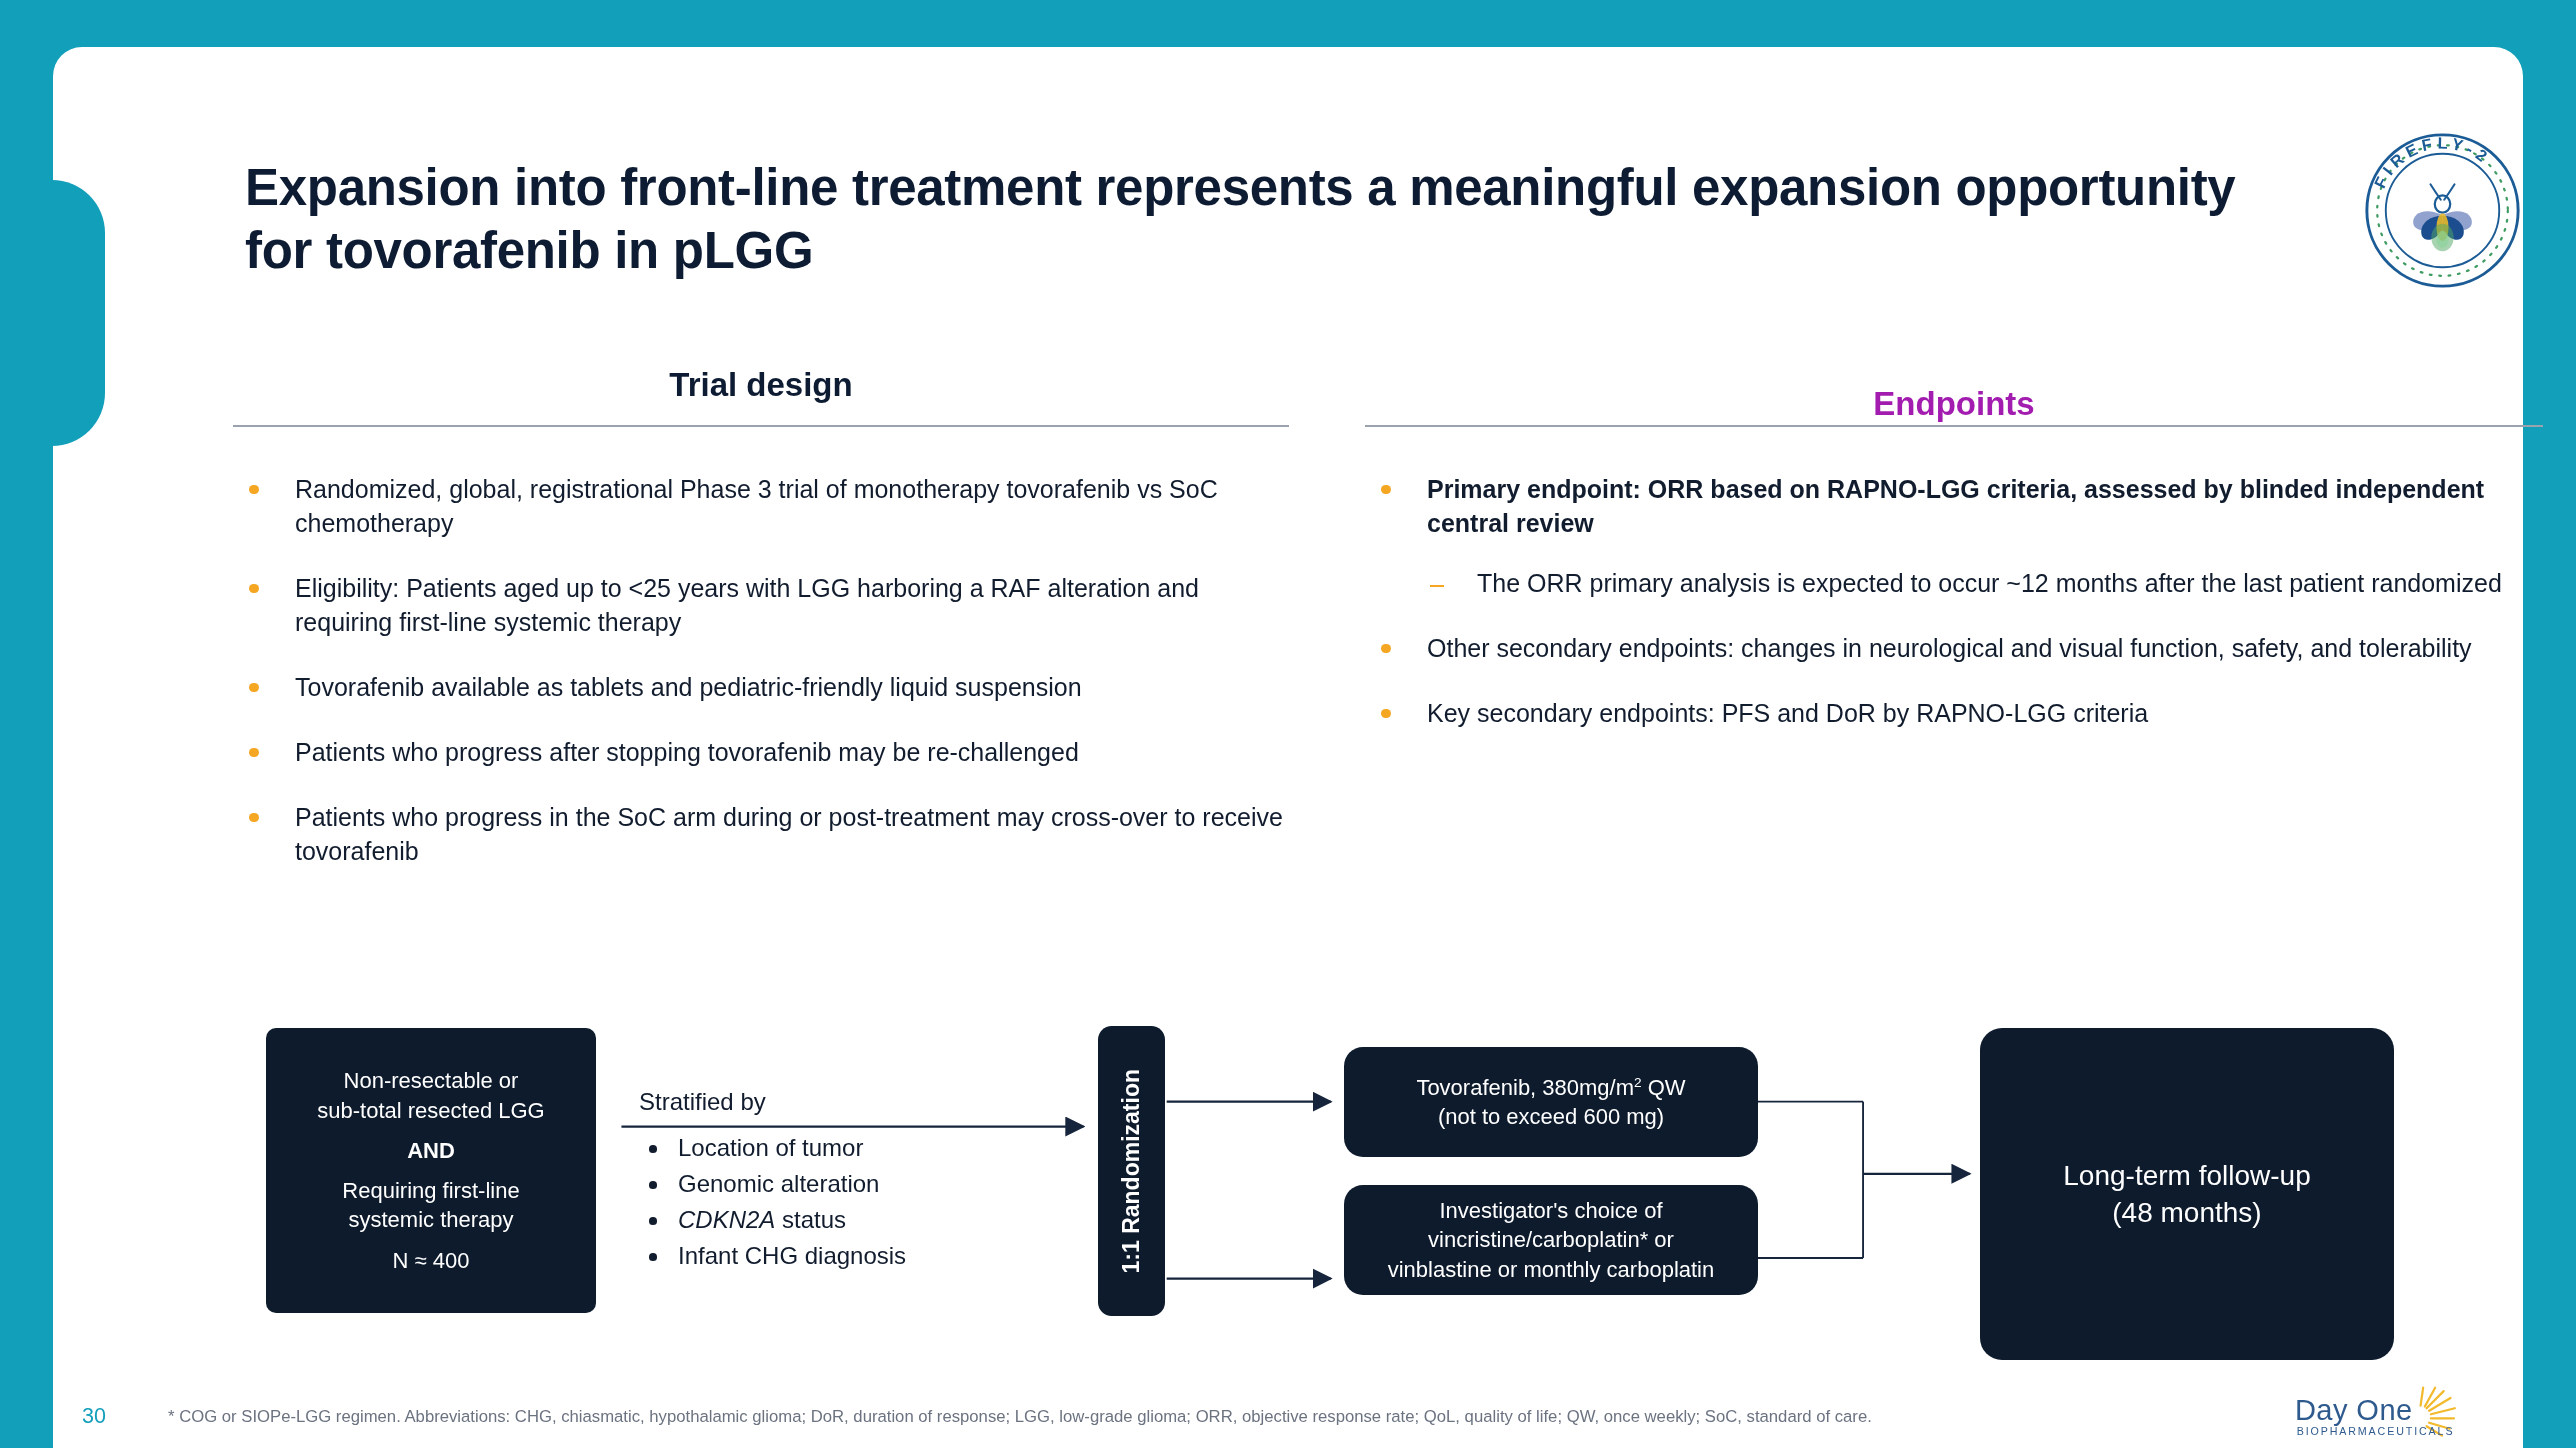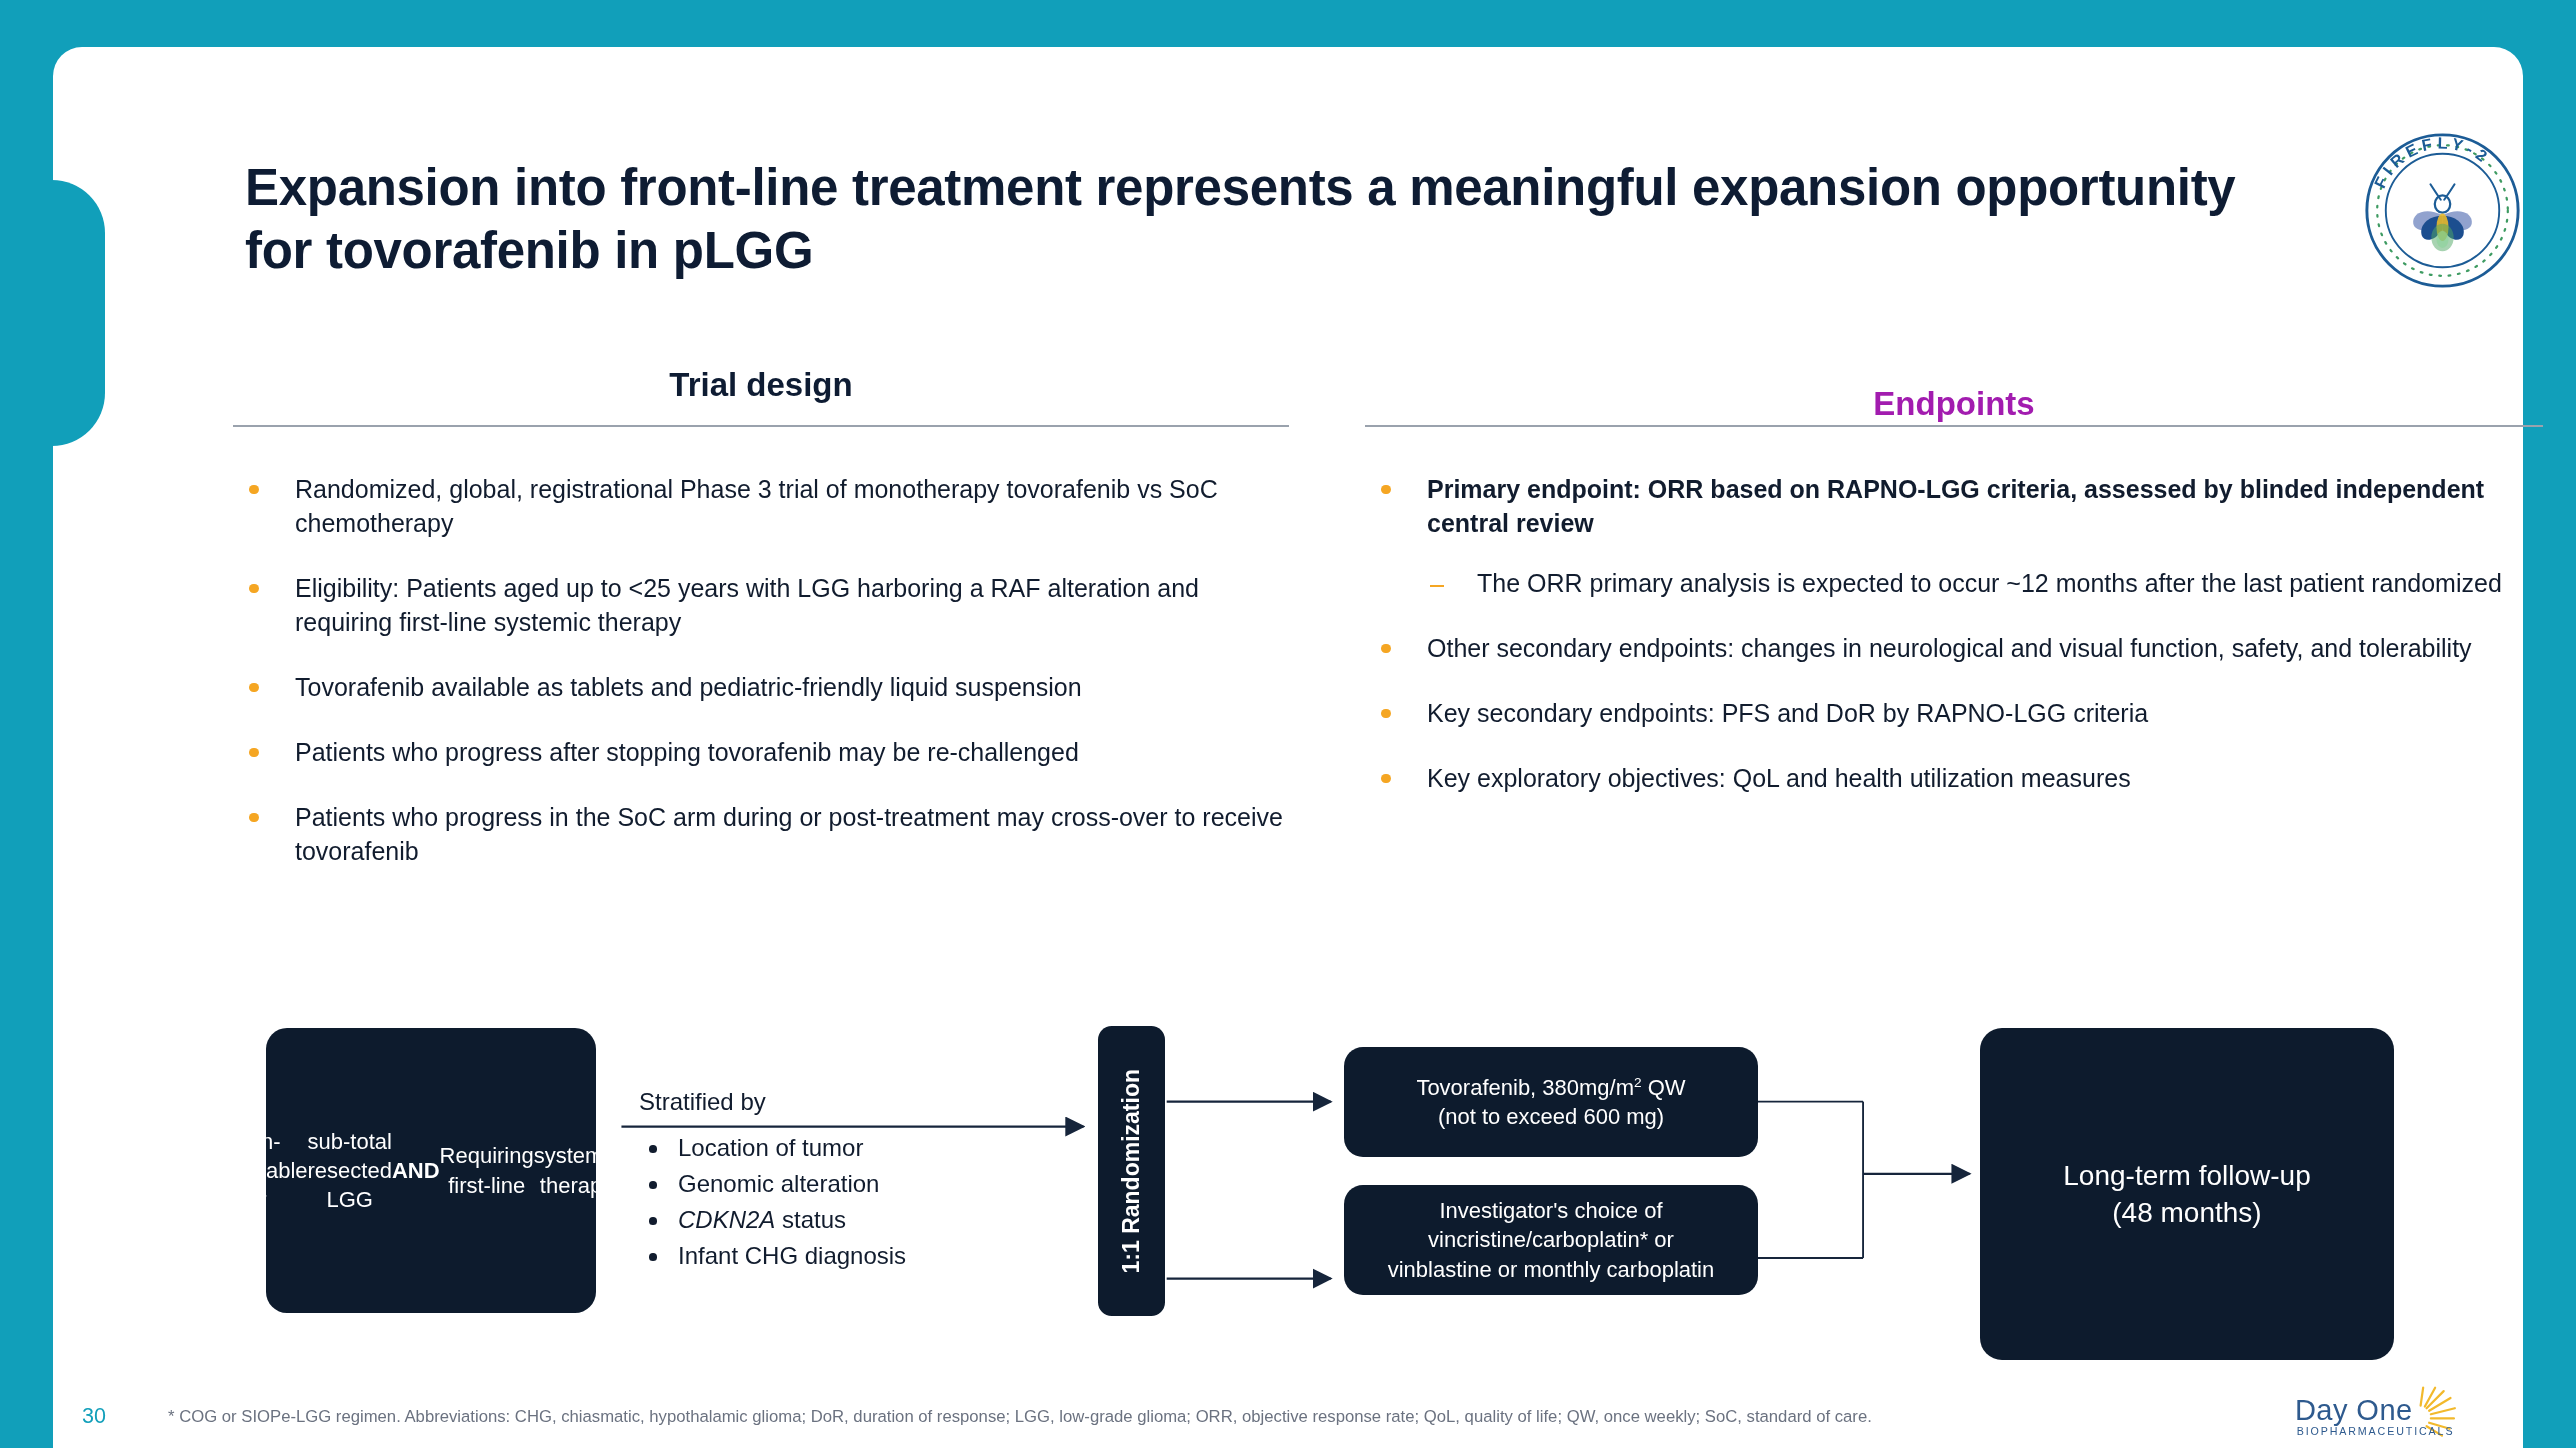--- a/index.html
+++ b/index.html
@@ -117,22 +117,22 @@
     display:flex;
     align-items:center;
     justify-content:center;
     text-align:center;
     font-size:22px;
     line-height:1.33;
   }
   #box-population {
     left:213px; top:981px;
     width:330px; height:285px;
-    border-radius:21px;
-    flex-direction:row;
+    border-radius:10px;
+    flex-direction:column;
   }
   #box-population .l2 { font-weight:bold; margin:11px 0; }
   #box-rand {
     left:1045px; top:979px;
     width:67px; height:290px;
     border-radius:13.7px;
   }
   #box-rand span {
     writing-mode:vertical-rl;
     transform:rotate(180deg);
@@ -241,21 +241,20 @@
     <div class="bullet">Tovorafenib available as tablets and pediatric-friendly liquid suspension</div>
     <div class="bullet">Patients who progress after stopping tovorafenib may be re-challenged</div>
     <div class="bullet">Patients who progress in the SoC arm during or post-treatment may cross-over to receive tovorafenib</div>
   </div>
 
   <div id="endpoints-bullets" class="bullets">
     <div class="bullet bold">Primary endpoint: ORR based on RAPNO-LGG criteria, assessed by blinded independent central review</div>
     <div class="bullet sub">The ORR primary analysis is expected to occur ~12 months after the last patient randomized</div>
     <div class="bullet">Other secondary endpoints: changes in neurological and visual function, safety, and tolerability</div>
     <div class="bullet">Key secondary endpoints: PFS and DoR by RAPNO-LGG criteria</div>
-    <div class="bullet">Key exploratory objectives: QoL and health utilization measures</div>
   </div>
 
   <svg id="flow" aria-hidden="true" viewBox="0 0 3000 1687" width="2576" height="1449">
     <defs>
       <marker id="ah" viewBox="0 0 10 10" refX="9" refY="5" markerWidth="9" markerHeight="9" orient="auto-start-reverse">
         <path d="M 0 0 L 10 5 L 0 10 z" fill="#16253B"></path>
       </marker>
     </defs>
 
     <line x1="662" y1="1257" x2="1200" y2="1257" stroke="#16253B" stroke-width="2.6" marker-end="url(#ah)"></line>

